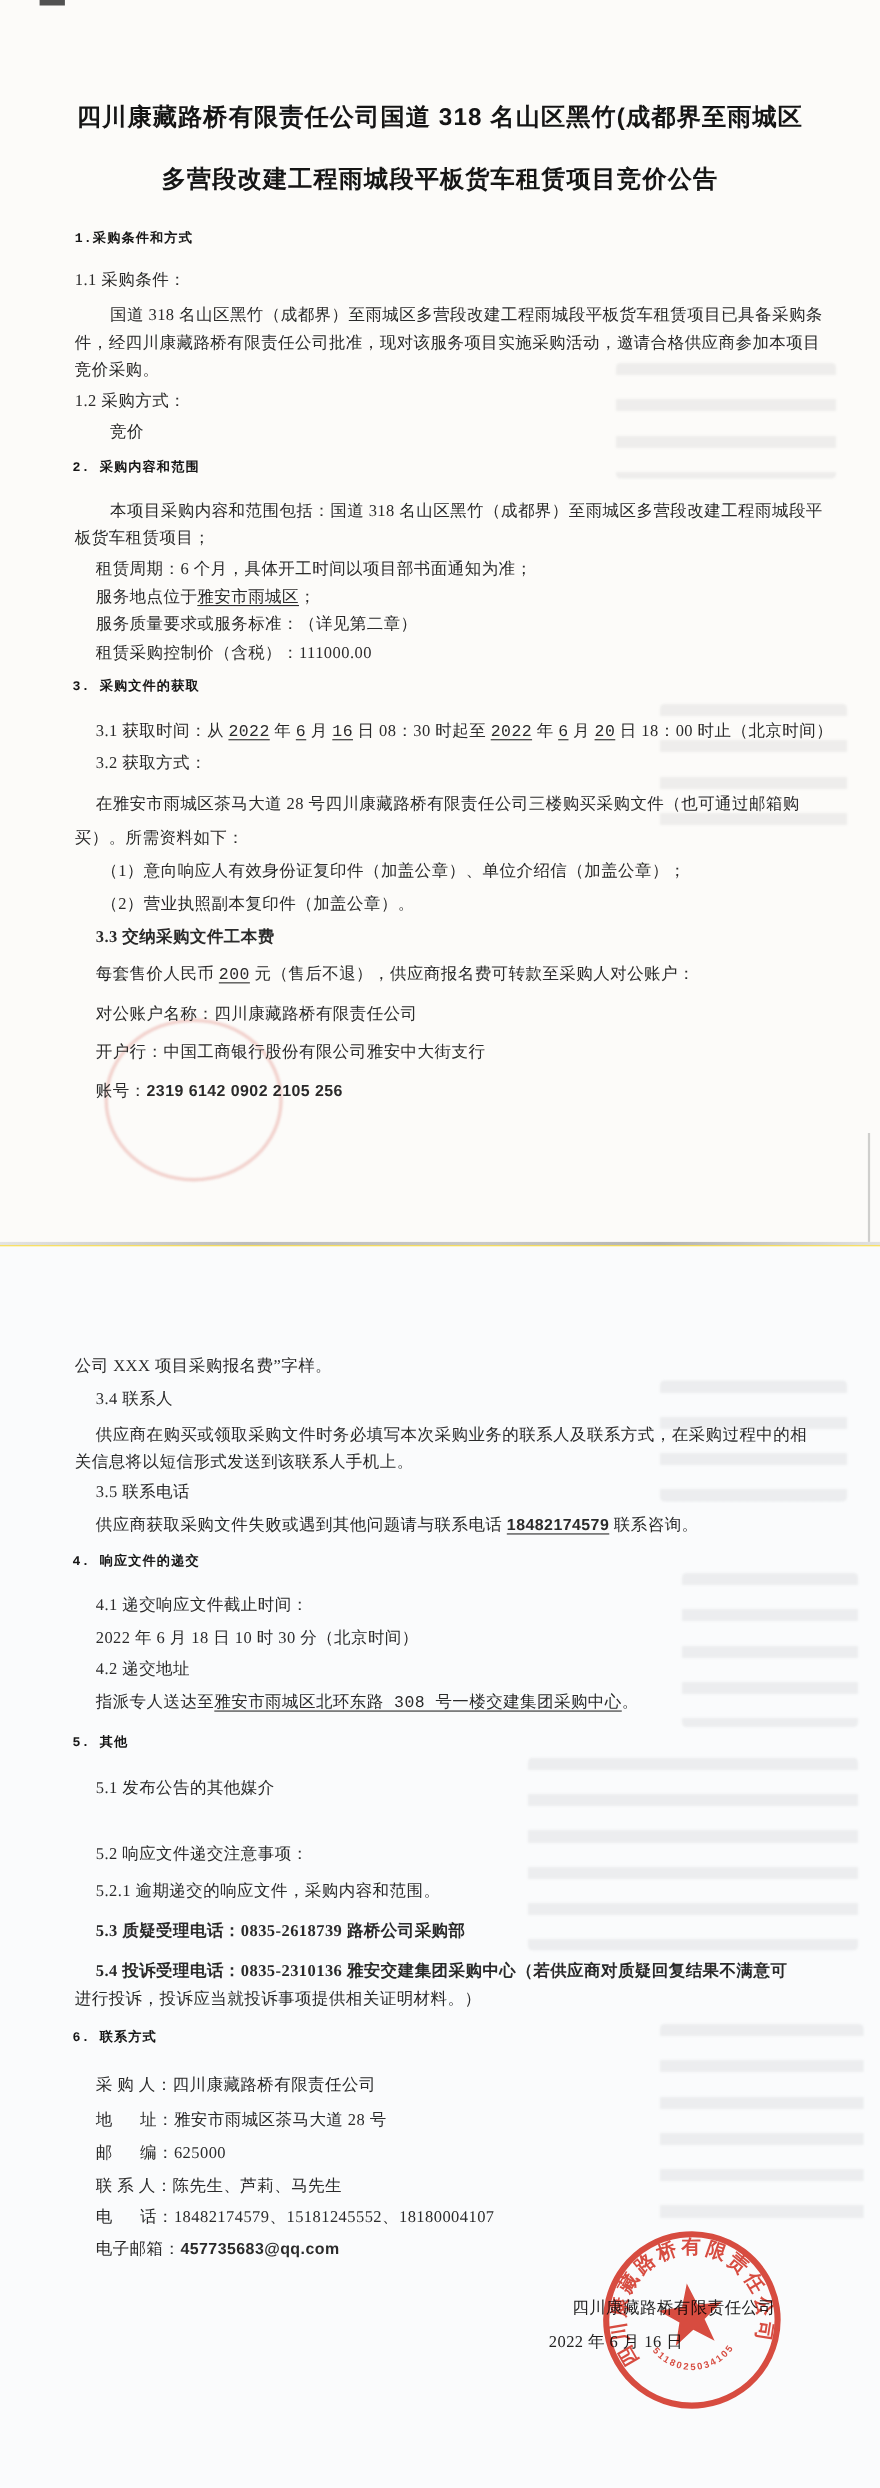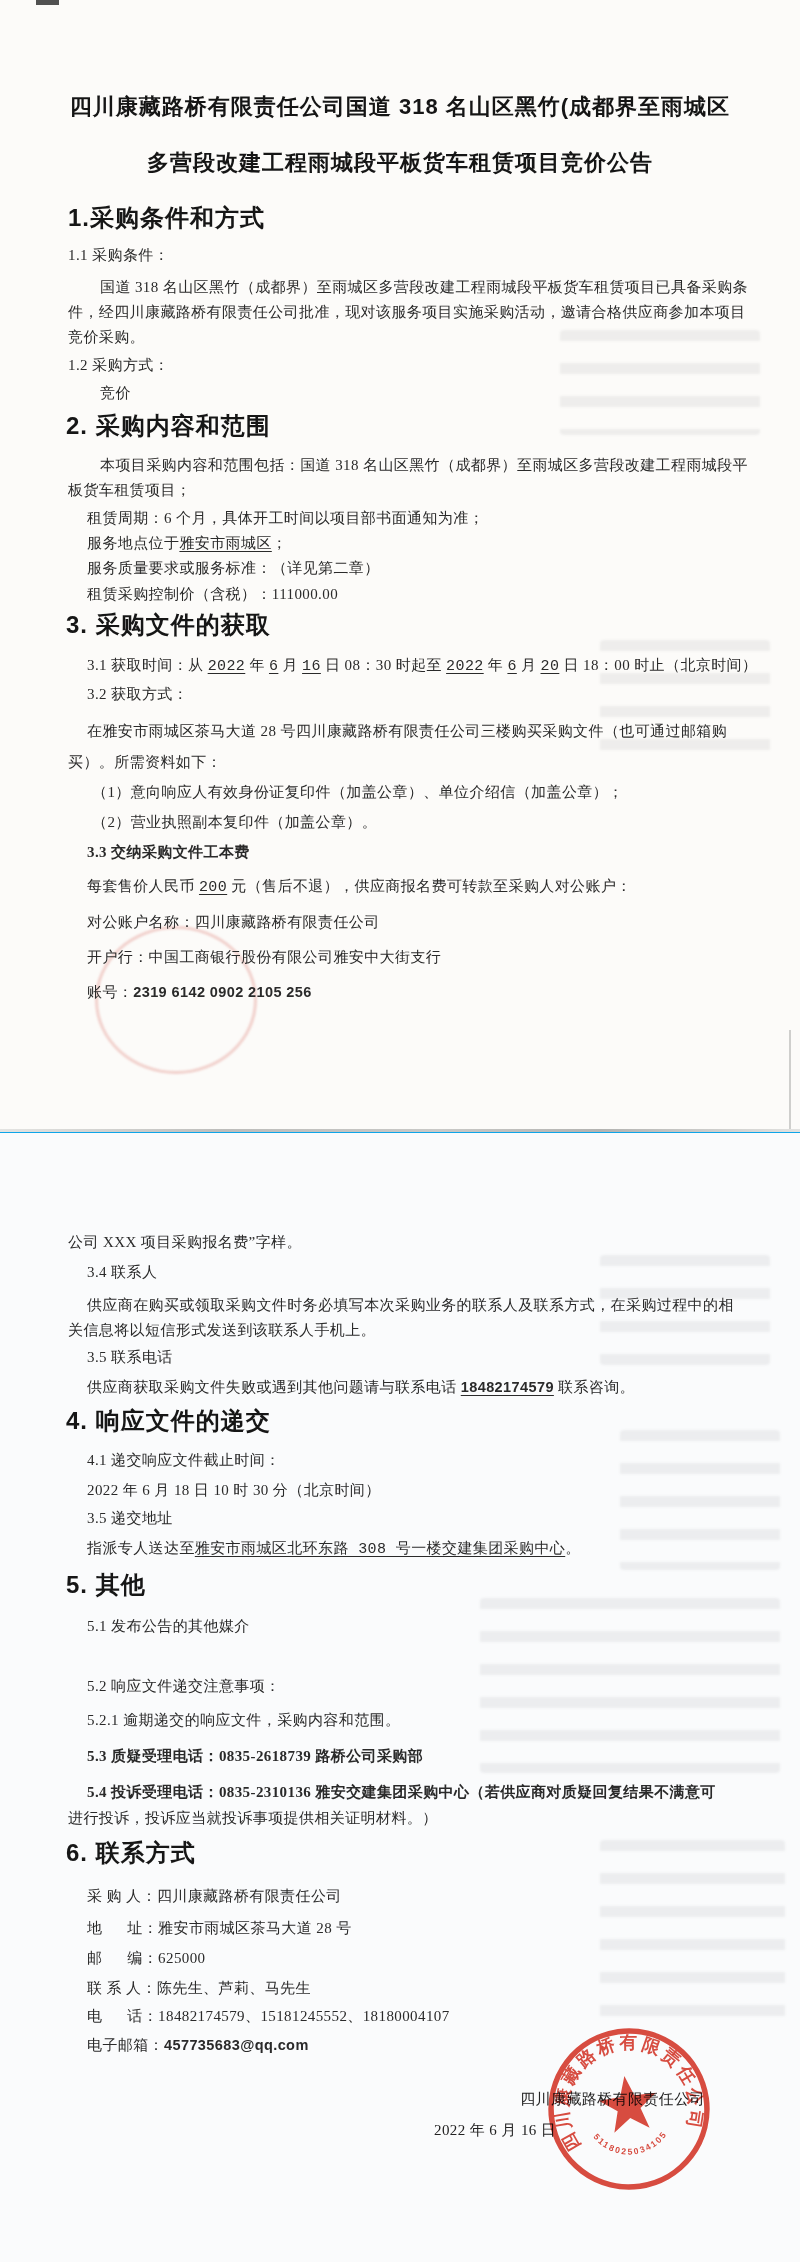--- a/index.html
+++ b/index.html
@@ -1,30 +1,30 @@
 <!DOCTYPE html>
 <html><head>
 <meta charset="utf-8">
 <style>
   html,body{margin:0;padding:0;background:#eceff1;}
   #canvas{position:relative;width:800px;height:2262px;margin:0 auto;overflow:hidden;
-          background:#0ea5e9;font-family:"Liberation Serif","DejaVu Serif",serif;}
+          background:#fde047;font-family:"Liberation Serif","DejaVu Serif",serif;}
   .page{position:absolute;left:0;width:800px;}
   #page1{top:0;height:1130px;background:#fcfbf9;}
   #page2{top:1133px;height:1129px;background:#fafbfc;}
   .pagebreak{position:absolute;left:0;top:1129px;width:800px;height:3px;
              background:linear-gradient(90deg,#e4e4e2 0,#bdbdbb 28%,#c9c9c7 55%,#b3b3b1 75%,#e2e2e0 100%);}
   .edge-right{position:absolute;left:789px;top:1030px;width:2px;height:99px;background:#cfcfcd;}
   .corner-mark{position:absolute;left:36px;top:0;width:23px;height:5px;background:#515151;filter:blur(.6px);}
   .ln{position:absolute;white-space:pre;font-size:15px;letter-spacing:.4px;color:#2a2a2a;line-height:21px;}
   .ttl{position:absolute;left:0;width:800px;text-align:center;
        font-family:"Liberation Sans","DejaVu Sans",sans-serif;font-weight:700;
        font-size:22px;letter-spacing:1px;color:#151515;white-space:pre;}
-  .hd{font-family:Liberation Sans, sans-serif;font-weight:700;
-      font-size:24px;letter-spacing:1px;color:#161616;}
+  .hd{font-family:Liberation Mono, monospace;font-weight:700;
+      font-size:12px;letter-spacing:1px;color:#161616;}
   .sb{font-weight:700;}
   .u{text-decoration:underline;text-underline-offset:3px;font-family:Liberation Mono, monospace;}
   .bn{font-family:"Liberation Sans","DejaVu Sans",sans-serif;font-weight:700;font-size:14.5px;}
   .ghost{position:absolute;background:repeating-linear-gradient(180deg,rgba(140,142,148,.12) 0 11px,rgba(0,0,0,0) 11px 33px);
          filter:blur(1.2px);border-radius:4px;}
   .faint-seal{position:absolute;left:95px;top:926px;width:156px;height:142px;border-radius:50%;
               border:3px solid rgba(219,108,98,.30);filter:blur(.8px);}
   .seal{position:absolute;left:543px;top:2023px;width:172px;height:172px;
         transform:rotate(-8deg);mix-blend-mode:multiply;opacity:.9;z-index:5;}
   .sig{position:absolute;white-space:pre;color:#222;}
@@ -84,41 +84,41 @@
   <div class="ln" style="top:1232px;left:68px">公司 XXX 项目采购报名费”字样。</div>
   <div class="ln" style="top:1262px;left:87px">3.4 联系人</div>
   <div class="ln" style="top:1295px;left:87px">供应商在购买或领取采购文件时务必填写本次采购业务的联系人及联系方式，在采购过程中的相</div>
   <div class="ln" style="top:1320px;left:68px">关信息将以短信形式发送到该联系人手机上。</div>
   <div class="ln" style="top:1347px;left:87px">3.5 联系电话</div>
   <div class="ln" style="top:1377px;left:87px"><span>供应商获取采购文件失败或遇到其他问题请与联系电话 </span><span class="u bn">18482174579</span><span> 联系咨询。</span></div>
 
   <div class="ln hd" style="top:1410px;left:66px">4. 响应文件的递交</div>
   <div class="ln" style="top:1450px;left:87px">4.1 递交响应文件截止时间：</div>
   <div class="ln" style="top:1480px;left:87px">2022 年 6 月 18 日 10 时 30 分（北京时间）</div>
-  <div class="ln" style="top:1508px;left:87px">3.5 递交地址</div>
+  <div class="ln" style="top:1508px;left:87px">4.2 递交地址</div>
   <div class="ln" style="top:1538px;left:87px"><span>指派专人送达至</span><span class="u">雅安市雨城区北环东路 308 号一楼交建集团采购中心</span><span>。</span></div>
 
   <div class="ln hd" style="top:1574px;left:66px">5. 其他</div>
   <div class="ln" style="top:1616px;left:87px">5.1 发布公告的其他媒介</div>
   <div class="ln" style="top:1676px;left:87px">5.2 响应文件递交注意事项：</div>
   <div class="ln" style="top:1710px;left:87px">5.2.1 逾期递交的响应文件，采购内容和范围。</div>
   <div class="ln sb" style="top:1746px;left:87px">5.3 质疑受理电话：0835-2618739 路桥公司采购部</div>
   <div class="ln sb" style="top:1782px;left:87px">5.4 投诉受理电话：0835-2310136 雅安交建集团采购中心（若供应商对质疑回复结果不满意可</div>
   <div class="ln" style="top:1808px;left:68px">进行投诉，投诉应当就投诉事项提供相关证明材料。）</div>
 
   <div class="ln hd" style="top:1842px;left:66px">6. 联系方式</div>
   <div class="ln" style="top:1886px;left:87px">采 购 人：四川康藏路桥有限责任公司</div>
   <div class="ln" style="top:1918px;left:87px">地      址：雅安市雨城区茶马大道 28 号</div>
   <div class="ln" style="top:1948px;left:87px">邮      编：625000</div>
   <div class="ln" style="top:1978px;left:87px">联 系 人：陈先生、芦莉、马先生</div>
   <div class="ln" style="top:2006px;left:87px">电      话：18482174579、15181245552、18180004107</div>
   <div class="ln" style="top:2035px;left:87px"><span>电子邮箱：</span><span class="bn">457735683@qq.com</span></div>
 
   <div class="sig ln" style="top:2089px;left:450px;width:255px;text-align:right">四川康藏路桥有限责任公司</div>
-  <div class="sig ln" style="top:2120px;left:434px;width:218px;text-align:left">2022 年 6 月 16 日</div>
+  <div class="sig ln" style="top:2120px;left:451px;width:218px;text-align:center">2022 年 6 月 16 日</div>
 
   <svg class="seal" viewBox="0 0 170 170">
     <defs>
       <path id="arcT" d="M 33 115 A 60 60 0 1 1 137 115" fill="none"></path>
       <path id="arcB" d="M 46 107.5 A 45 45 0 0 0 124 107.5" fill="none"></path>
     </defs>
     <circle cx="85" cy="85" r="77" fill="none" stroke="#d8392c" stroke-width="5.5"></circle>
     <path fill="#d8392c" d="M 85 52 L 92.1 72.3 L 113.5 72.7 L 96.4 85.7 L 102.6 106.3 L 85 94 L 67.4 106.3 L 73.6 85.7 L 56.5 72.7 L 77.9 72.3 Z"></path>
     <text fill="#d8392c" font-size="17.5" font-weight="bold" font-family="'Liberation Sans','DejaVu Sans',sans-serif">
       <textPath href="#arcT" textLength="246">四川康藏路桥有限责任公司</textPath>

